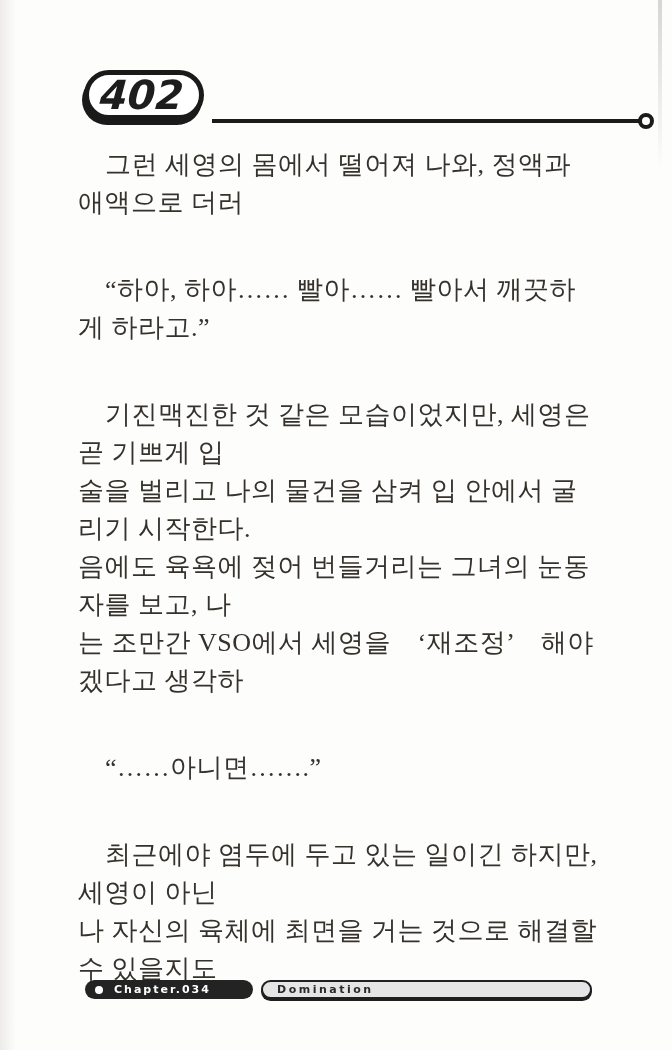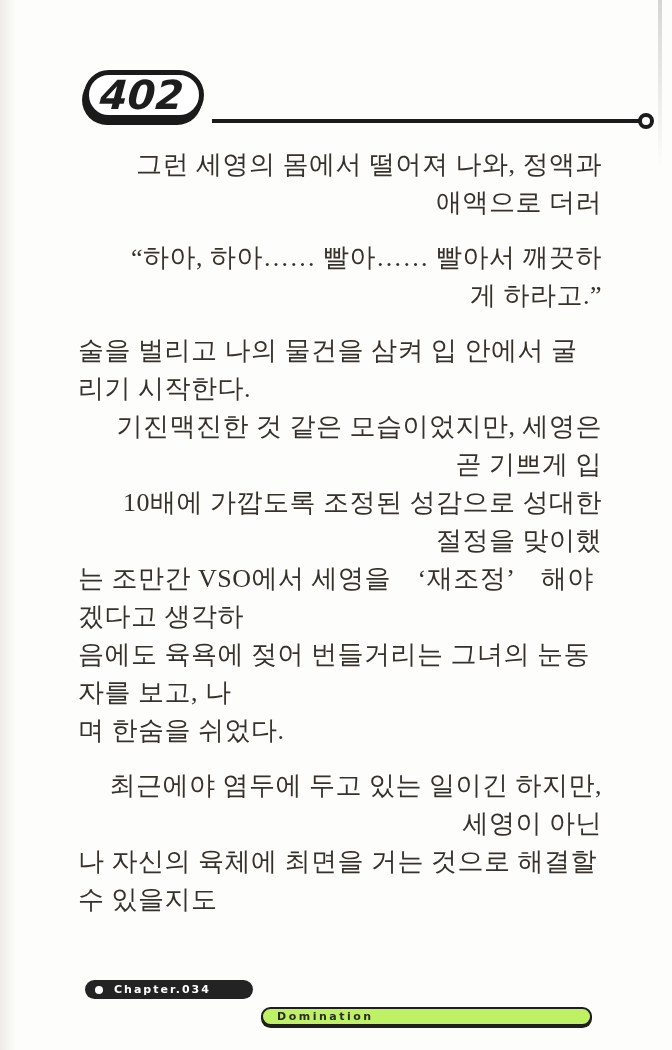--- a/index.html
+++ b/index.html
@@ -64,23 +64,23 @@
 
   
   .text-body {
     position: absolute; left: 78px; top: 146px;
     width: 524px;
     font-size: 26px; line-height: 38px;
     color: #35312b;
     letter-spacing: 0.5px;
   }
   .para { margin: 0; }
-  .para.gap { margin-top: 17px; }
+  .para.gap { margin-top: 49px; }
   .line { white-space: pre-wrap; }
-  .line.first { text-indent: 27px; text-align: right; }
+  .line.first { text-indent: 27px; }
 
   
   .footer {
     position: absolute; left: 0; top: 980px; width: 672px; height: 24px;
   }
   .chapter-pill {
     position: absolute; left: 85px; top: 0;
     width: 168px; height: 19px;
     box-sizing: border-box;
     background: #232323;
@@ -94,25 +94,25 @@
   .chapter-pill .label {
     font-family: "DejaVu Sans", sans-serif;
     font-size: 11px; font-weight: bold;
     color: #ffffff; letter-spacing: 2px;
     margin-left: 11px; line-height: 19px;
   }
   .title-pill {
     position: absolute; left: 261px; top: 0;
     width: 331px; height: 19px;
     box-sizing: border-box;
-    background: #bef264;
+    background: #e5e5e5;
     border: 2px solid #1f1f1f;
     border-radius: 10px;
     box-shadow: 0 2px 0 #1f1f1f;
-    display: flex; align-items: flex-start; margin-top: 27px;
+    display: flex; align-items: flex-start;
   }
   .title-pill .label {
     font-family: "DejaVu Sans", sans-serif;
     font-size: 11px; font-weight: bold;
     color: #2a2a2a; letter-spacing: 2.5px;
     margin-left: 14px; line-height: 15px;
   }
 </style>
 </head>
 <body>
@@ -126,28 +126,29 @@
   <div class="header-rule-ring"></div>
 
   <div class="text-body">
       <div class="para">
         <div class="line first">그런 세영의 몸에서 떨어져 나와, 정액과 애액으로 더러</div>
       </div>
       <div class="para gap">
         <div class="line first">“하아, 하아…… 빨아…… 빨아서 깨끗하게 하라고.”</div>
       </div>
       <div class="para gap">
+        <div class="line first">기진맥진한 것 같은 모습이었지만, 세영은 곧 기쁘게 입</div>
         <div class="line">술을 벌리고 나의 물건을 삼켜 입 안에서 굴리기 시작한다.</div>
-        <div class="line first">기진맥진한 것 같은 모습이었지만, 세영은 곧 기쁘게 입</div>
       </div>
       <div class="para">
-        <div class="line first">10배에 가깝도록 조정된 성감으로 성대한 절정을 맞이했</div>
+        <div class="line">음에도 육욕에 젖어 번들거리는 그녀의 눈동자를 보고, 나</div>
         <div class="line">는 조만간 VSO에서 세영을　‘재조정’　해야겠다고 생각하</div>
-        <div class="line">음에도 육욕에 젖어 번들거리는 그녀의 눈동자를 보고, 나</div>
-        <div class="line">며 한숨을 쉬었다.</div>
+      </div>
+      <div class="para gap">
+        <div class="line first">“……아니면…….”</div>
       </div>
       <div class="para gap">
         <div class="line first">최근에야 염두에 두고 있는 일이긴 하지만, 세영이 아닌</div>
         <div class="line">나 자신의 육체에 최면을 거는 것으로 해결할 수 있을지도</div>
       </div>
     </div>
 
   <div class="footer">
     <div class="chapter-pill">
       <span class="dot"></span>

